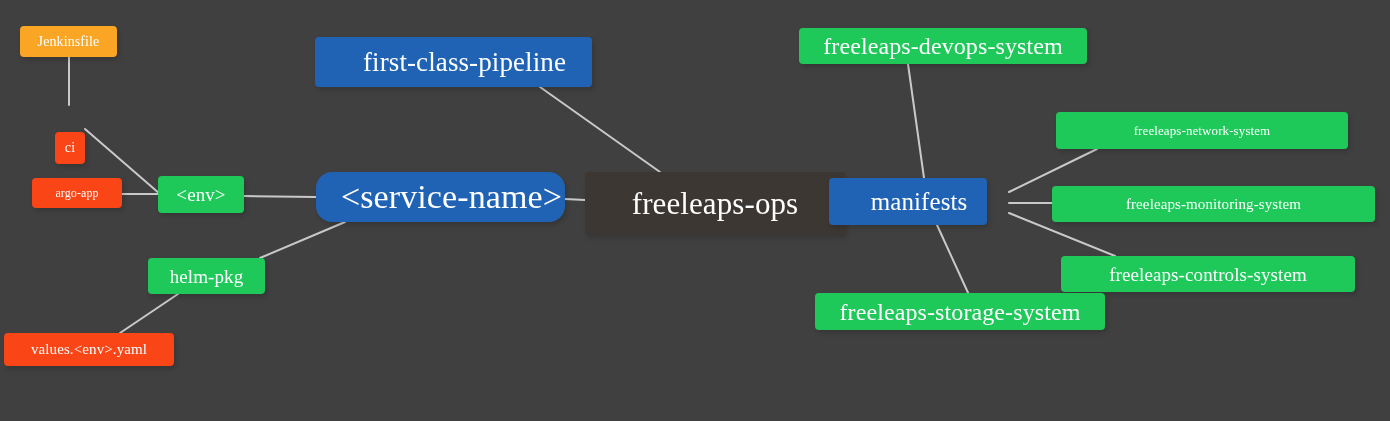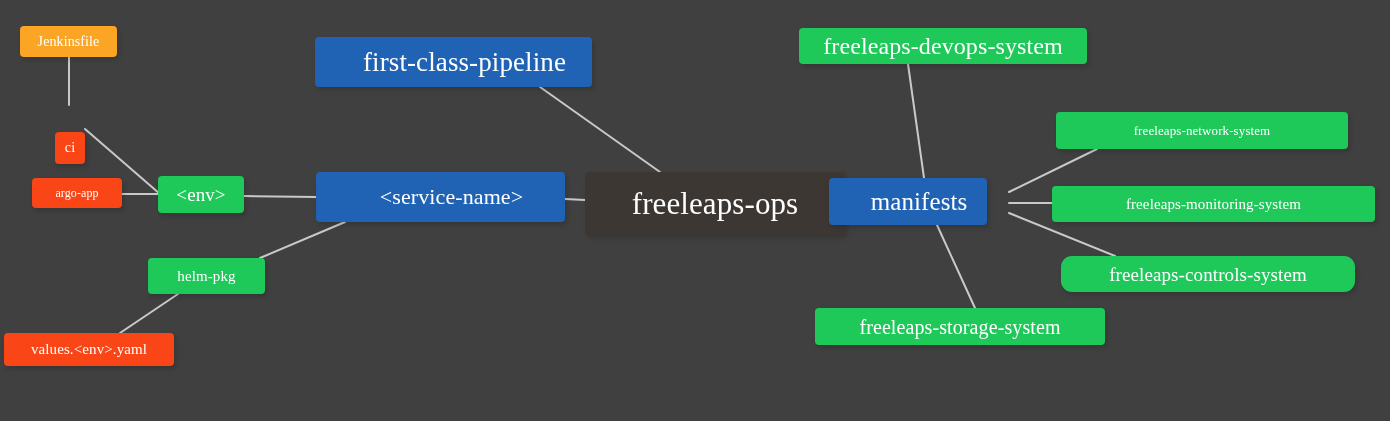--- a/index.html
+++ b/index.html
@@ -60,25 +60,25 @@
       <line x1="1009" y1="192" x2="1097" y2="149" stroke="#c9c9c9" stroke-width="2" stroke-linecap="round"></line>
       <line x1="1009" y1="203" x2="1052" y2="203" stroke="#c9c9c9" stroke-width="2" stroke-linecap="round"></line>
       <line x1="1009" y1="213" x2="1115" y2="256" stroke="#c9c9c9" stroke-width="2" stroke-linecap="round"></line>
       <line x1="937" y1="225" x2="975" y2="308" stroke="#c9c9c9" stroke-width="2" stroke-linecap="round"></line>
     </svg>
   <div id="node-layer">
       <div class="node orange" style="left: 20px; top: 26px; width: 97px; height: 31px; font-size: 14px;">Jenkinsfile</div>
       <div class="node red" style="left: 55px; top: 105px; width: 30px; height: 32px; font-size: 14px; margin-top: 27px;">ci</div>
       <div class="node red" style="left: 32px; top: 178px; width: 90px; height: 30px; font-size: 12px;">argo-app</div>
       <div class="node green" style="left: 158px; top: 176px; width: 86px; height: 37px; font-size: 19px;">&lt;env&gt;</div>
-      <div class="node green" style="left: 148px; top: 258px; width: 117px; height: 36px; font-size: 15px;">helm-pkg</div>
+      <div class="node green" style="left: 148px; top: 258px; width: 117px; height: 36px; font-size: 19px;">helm-pkg</div>
       <div class="node red" style="left: 4px; top: 333px; width: 170px; height: 33px; font-size: 15px;">values.&lt;env&gt;.yaml</div>
       <div class="node blue" style="left: 315px; top: 37px; width: 277px; height: 50px; font-size: 27px;">first-class-pipeline</div>
-      <div class="node blue" style="left: 316px; top: 172px; width: 249px; height: 50px; font-size: 22px;">&lt;service-name&gt;</div>
+      <div class="node blue" style="left: 316px; top: 172px; width: 249px; height: 50px; font-size: 34px; border-radius: 16px;">&lt;service-name&gt;</div>
       <div class="node root" style="left: 585px; top: 172px; width: 260px; height: 63px; font-size: 31px;">freeleaps-ops</div>
       <div class="node blue" style="left: 829px; top: 178px; width: 158px; height: 47px; font-size: 25px;">manifests</div>
       <div class="node green" style="left: 799px; top: 28px; width: 288px; height: 36px; font-size: 24px;">freeleaps-devops-system</div>
       <div class="node green" style="left: 1056px; top: 112px; width: 292px; height: 37px; font-size: 13px;">freeleaps-network-system</div>
       <div class="node green" style="left: 1052px; top: 186px; width: 323px; height: 36px; font-size: 15px;">freeleaps-monitoring-system</div>
-      <div class="node green" style="left: 1061px; top: 256px; width: 294px; height: 36px; font-size: 19px; border-radius: 11px;">freeleaps-controls-system</div>
-      <div class="node green" style="left: 815px; top: 308px; width: 290px; height: 37px; font-size: 20px;">freeleaps-storage-system</div>
+      <div class="node green" style="left: 1061px; top: 256px; width: 294px; height: 36px; font-size: 19px;">freeleaps-controls-system</div>
+      <div class="node green" style="left: 815px; top: 293px; width: 290px; height: 37px; font-size: 24px;">freeleaps-storage-system</div>
     </div>
 </div>
 
 </body></html>

